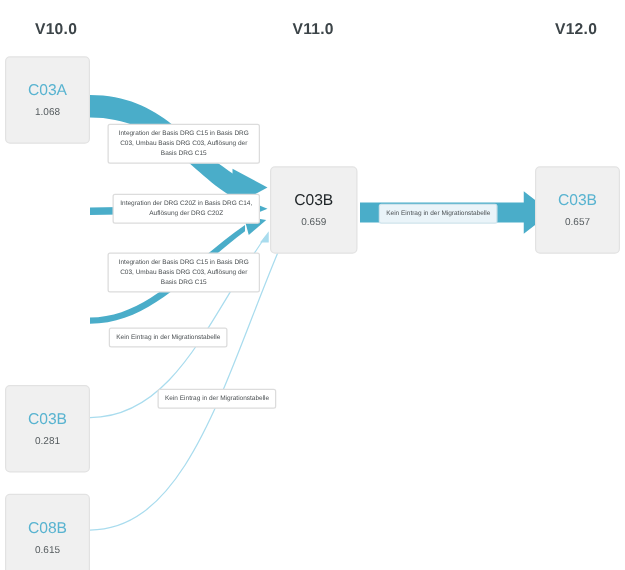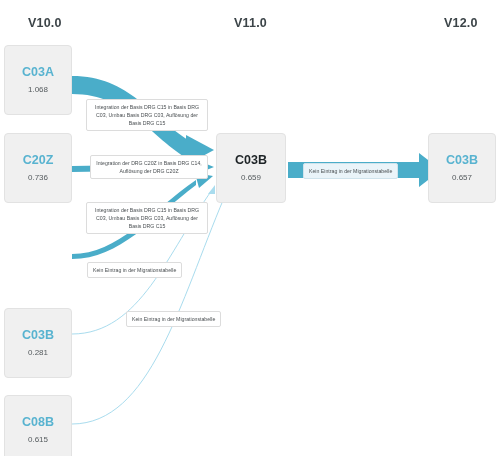--- a/index.html
+++ b/index.html
@@ -8,21 +8,21 @@
 
   #diagram{position:absolute;left:0;top:12px;width:500px;height:456px;}
 
   .col-header{position:absolute;font-size:12.5px;font-weight:bold;
               color:#3c4448;letter-spacing:.2px;white-space:nowrap;}
 
   .node{position:absolute;background:#f0f0f0;border:1px solid #e2e2e2;
         border-radius:4px;box-sizing:border-box;
         display:flex;flex-direction:column;align-items:center;
         justify-content:center;}
-  .node .code{font-size:12.5px;font-weight:bold;line-height:1.1;}
+  .node .code{font-size:12.5px;font-weight:normal;line-height:1.1;}
   .node .val{font-size:8px;color:#555b5e;margin-top:6px;line-height:1;}
   .node.src .code,.node.dst .code{color:#58b3d0;}
   .node.focus .code{color:#1d2326;}
 
   svg.edges{position:absolute;left:0;top:0;width:500px;height:456px;
             overflow:visible;pointer-events:none;}
 
   .edge-label{position:absolute;background:#ffffff;border:1px solid #dcdcdc;
               border-radius:2px;box-sizing:border-box;
               font-size:5.2px;line-height:1.55;color:#4a4f52;
@@ -70,24 +70,20 @@
     <path d="M 226,180 L 219,190 L 227,190 Z" fill="#a9dcee"></path>
 
     <path d="M 288,150 L 419,150 L 419,141 L 441,158 L 419,175 L 419,166 L 288,166 Z" fill="#4aadc9"></path>
   </svg>
 
   <div class="node src" style="left:4px;top:33px;width:68px;height:70px;">
     <div class="code">C03A</div>
     <div class="val">1.068</div>
   </div>
 
-  <div class="node src" style="left:4px;top:121px;width:68px;height:70px;">
-    <div class="code">C20Z</div>
-    <div class="val">0.736</div>
-  </div>
 
 
   <div class="node src" style="left:4px;top:296px;width:68px;height:70px;">
     <div class="code">C03B</div>
     <div class="val">0.281</div>
   </div>
 
   <div class="node src" style="left:4px;top:383px;width:68px;height:70px;">
     <div class="code">C08B</div>
     <div class="val">0.615</div>

